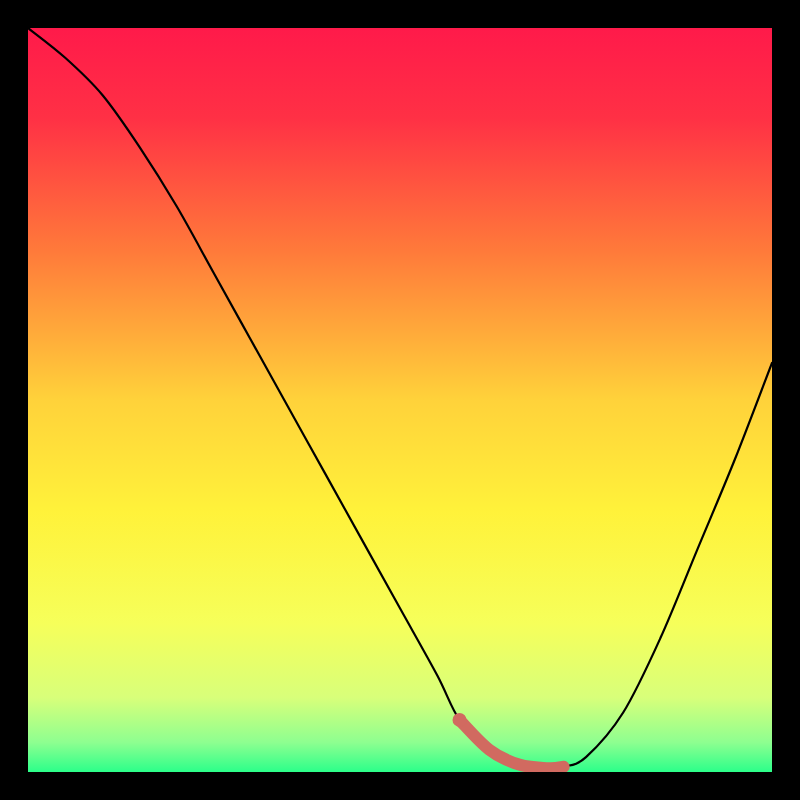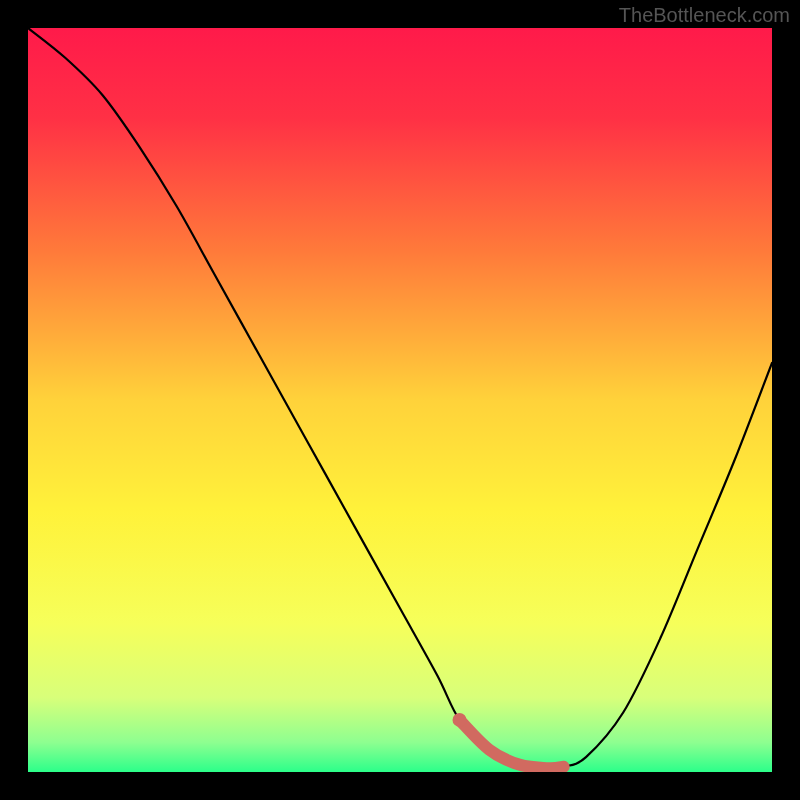--- a/index.html
+++ b/index.html
@@ -7,21 +7,20 @@
   .container { position: relative; width: 800px; height: 800px; background: #000; }
   .watermark { position: absolute; top: 4px; right: 10px; color: #555; font-size: 20px; font-weight: 500; z-index: 10; }
   .plot-area { position: absolute; left: 28px; top: 28px; width: 744px; height: 744px; }
   .gradient-bg { position: absolute; width: 100%; height: 100%; }
   .curve-layer { position: absolute; width: 100%; height: 100%; }
 </style>
 </head>
 <body>
 
 <div class="container">
-  <div class="watermark">TheBottleneck.com</div>
   <div class="plot-area">
     <svg class="gradient-bg" viewBox="0 0 744 744" preserveAspectRatio="none">
       <defs>
         <linearGradient id="bg-grad" x1="0" y1="0" x2="0" y2="1">
             <stop offset="0%" stop-color="#ff1a4a"></stop>
             <stop offset="12%" stop-color="#ff3045"></stop>
             <stop offset="30%" stop-color="#ff7a3a"></stop>
             <stop offset="50%" stop-color="#ffd23a"></stop>
             <stop offset="65%" stop-color="#fff23a"></stop>
             <stop offset="80%" stop-color="#f6ff5a"></stop>

